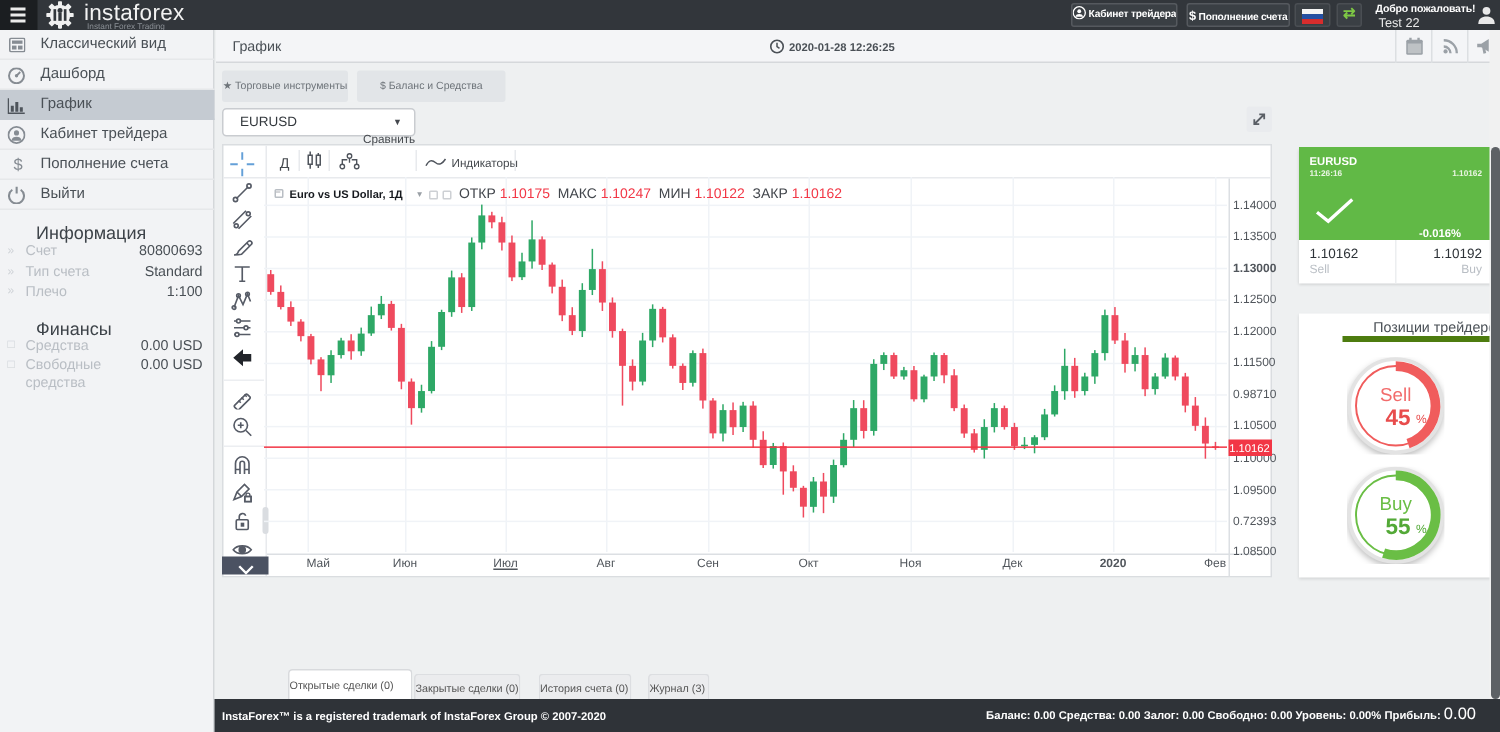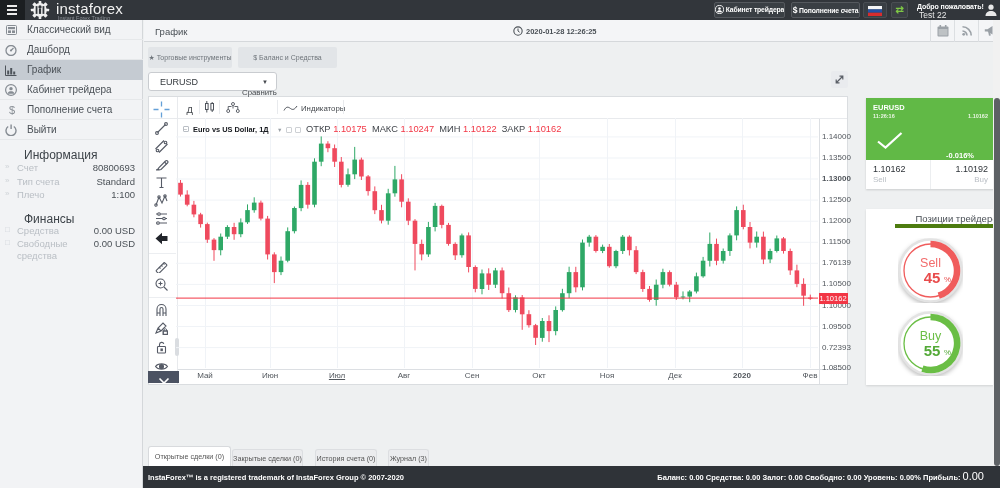--- a/index.html
+++ b/index.html
@@ -21,21 +21,21 @@
 .irow .il { position:absolute; left:17px; color:#b9bec4; }
 .irow .iv { position:absolute; right:8px; color:#4a5056; text-align:right; }
 .irow .chv { position:absolute; left:5px; color:#cfd3d7; font-size:8px; }
 
 #chead { position:absolute; left:144px; top:20px; width:856px; height:22px; background:#f4f5f7; border-bottom:1px solid #d5d8db; }
 .hsep { position:absolute; top:0; width:1px; height:22px; background:#dcdfe2; }
 .gbtn { position:absolute; height:21px; background:#e2e5e8; border-radius:2px; color:#6e747a; font-size:7px; line-height:21px; text-align:center; white-space:nowrap; overflow:hidden; }
 
 #footer { position:absolute; left:143px; top:466px; width:857px; height:22px; background:#2f3338; color:#fff; }
 
-.tab { position:absolute; font-size:7.2px; color:#555; text-align:center; white-space:nowrap; overflow:hidden; }
+.tab { position:absolute; font-size:7.2px; color:#555; white-space:nowrap; overflow:hidden;margin-left:44px; }
 </style>
 </head>
 <body>
 <div id="topbar">
  <div id="burger">
       <div style="top:5px"></div>
       <div style="top:9px"></div>
       <div style="top:13px"></div>
     </div>
  <svg class="abs" style="left:30px;top:0px" width="20" height="20" viewBox="0 0 18 18">
@@ -499,28 +499,28 @@
     <rect x="633.8" y="176.6" width="1" height="5.3" fill="#ef4a5e"></rect>
     <rect x="632.0" y="179.6" width="4.6" height="1.0" fill="#ef4a5e"></rect>
 <rect x="0" y="179.6" width="642" height="1" fill="#f23645"></rect>
 </svg>
 <div class="abs" style="left:822px;top:131.9px;font-size:8px;color:#51565c;">1.14000</div>
 <div class="abs" style="left:822px;top:153.0px;font-size:8px;color:#51565c;">1.13500</div>
 <div class="abs" style="left:822px;top:174.0px;font-size:8px;color:#51565c;font-weight:bold;">1.13000</div>
 <div class="abs" style="left:822px;top:195.1px;font-size:8px;color:#51565c;">1.12500</div>
 <div class="abs" style="left:822px;top:216.2px;font-size:8px;color:#51565c;">1.12000</div>
 <div class="abs" style="left:822px;top:237.2px;font-size:8px;color:#51565c;">1.11500</div>
-<div class="abs" style="left:822px;top:258.3px;font-size:8px;color:#51565c;">1.76139</div>
+<div class="abs" style="left:822px;top:258.3px;font-size:8px;color:#51565c;">0.98710</div>
 <div class="abs" style="left:822px;top:279.4px;font-size:8px;color:#51565c;">1.10500</div>
 <div class="abs" style="left:822px;top:300.5px;font-size:8px;color:#51565c;">1.10000</div>
 <div class="abs" style="left:822px;top:321.5px;font-size:8px;color:#51565c;">1.09500</div>
 <div class="abs" style="left:822px;top:342.6px;font-size:8px;color:#51565c;">0.72393</div>
 <div class="abs" style="left:822px;top:362.5px;font-size:8px;color:#51565c;">1.08500</div>
 <div class="abs" style="left:818.5px;top:292.5px;width:29px;height:11px;background:#f23645;color:#fff;font-size:7.5px;line-height:11px;text-align:center;">1.10162</div>
-<div class="abs" style="left:190px;top:371px;width:30px;text-align:center;font-size:8px;color:#51565c;">Май</div>
+<div class="abs" style="left:190px;top:371px;width:30px;text-align:right;font-size:8px;color:#51565c;">Май</div>
 <div class="abs" style="left:255px;top:371px;width:30px;text-align:center;font-size:8px;color:#51565c;">Июн</div>
 <div class="abs" style="left:322px;top:371px;width:30px;text-align:center;font-size:8px;color:#51565c;text-decoration:underline;">Июл</div>
 <div class="abs" style="left:389px;top:371px;width:30px;text-align:center;font-size:8px;color:#51565c;">Авг</div>
 <div class="abs" style="left:457px;top:371px;width:30px;text-align:center;font-size:8px;color:#51565c;">Сен</div>
 <div class="abs" style="left:524px;top:371px;width:30px;text-align:center;font-size:8px;color:#51565c;">Окт</div>
 <div class="abs" style="left:592px;top:371px;width:30px;text-align:center;font-size:8px;color:#51565c;">Ноя</div>
 <div class="abs" style="left:660px;top:371px;width:30px;text-align:center;font-size:8px;color:#51565c;">Дек</div>
 <div class="abs" style="left:727px;top:371px;width:30px;text-align:center;font-size:8px;color:#51565c;font-weight:bold;">2020</div>
 <div class="abs" style="left:795px;top:371px;width:30px;text-align:center;font-size:8px;color:#51565c;">Фев</div>
 <div class="abs" style="left:182.5px;top:125.5px;width:6px;height:6px;border:1px solid #b9bec4;border-radius:1px;color:#80858c;font-size:6px;line-height:5px;text-align:center;">−</div>

